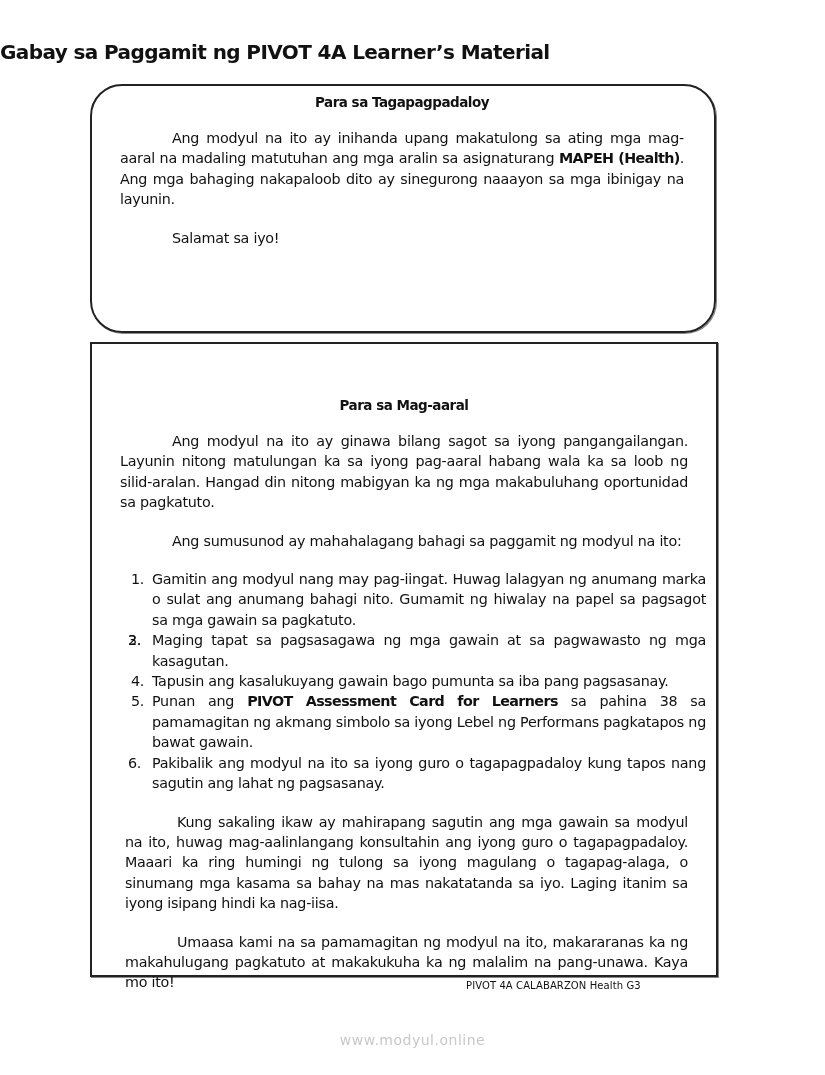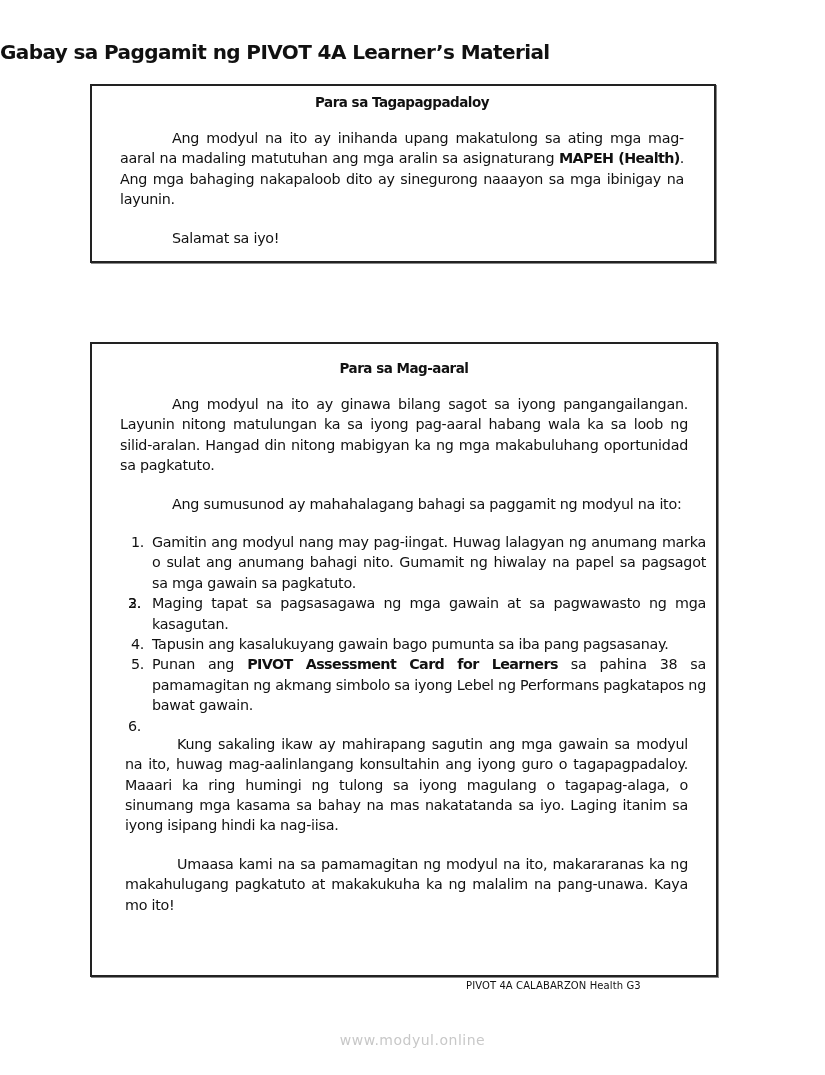--- a/index.html
+++ b/index.html
@@ -1,21 +1,21 @@
 <!DOCTYPE html>
 <html><head>
 <meta charset="utf-8">
 <style>
   html, body { margin: 0; padding: 0; background: #ffffff; }
   body { width: 825px; height: 1075px; position: relative; overflow: hidden;
          font-family: "DejaVu Sans", "Liberation Sans", sans-serif; color: #111; }
   .title { position: absolute; top: 40px; left: 0; width: 825px; 
            font-size: 20px; font-weight: bold; letter-spacing: -0.6px; color: #111; }
   .box { position: absolute; border: 2px solid #222; box-shadow: 1px 1px 0 #888; box-sizing: border-box; }
-  .box1 { left: 90px; top: 84px; width: 626px; height: 179px; padding: 8px 12px 0 10px; }
+  .box1 { left: 90px; top: 84px; width: 626px; height: 249px; padding: 8px 12px 0 10px; border-radius: 32px; }
   .box2 { left: 90px; top: 342px; width: 628px; height: 635px; padding: 16px 10px 0 10px; }
   .heading { text-align: center; font-weight: bold; font-size: 13.5px; letter-spacing: -0.5px; margin: 0 0 7px 0; }
   p { margin: 18px; font-size: 14.3px; line-height: 20.4px; text-align: justify; letter-spacing: -0.25px; }
   p.ind { text-indent: 52px; }
   p.gap { margin-top: 10px; }
   b { font-weight: bold; letter-spacing: -0.6px; }
   ol { margin: 0; padding: 0; list-style: none; }
   ol li { position: relative; padding-left: 50px; padding-right: 0; font-size: 14.3px; line-height: 20.4px;
           text-align: justify; letter-spacing: -0.25px; }
   ol li .num { position: absolute; left: 29px; top: 0; }
@@ -30,29 +30,29 @@
 
 <div class="title">Gabay sa Paggamit ng PIVOT 4A Learner’s Material</div>
 
 <section class="box box1">
   <div class="heading">Para sa Tagapagpadaloy</div>
   <p class="ind"><span>Ang modyul na ito ay inihanda upang makatulong sa ating mga mag-aaral na madaling matutuhan ang mga aralin sa asignaturang </span><b>MAPEH (Health)</b><span>. Ang mga bahaging nakapaloob dito ay sinegurong naaayon sa mga ibinigay na layunin.</span></p>
   <p class="ind gap">Salamat sa iyo!</p>
 </section>
 
 <section class="box box2">
-  <div class="heading" style="margin-bottom:9px;">Para sa Mag-aaral</div>
+  <div class="heading" style="margin-bottom:9px;margin-top:37px;">Para sa Mag-aaral</div>
   <p class="ind">Ang modyul na ito ay ginawa bilang sagot sa iyong pangangailangan. Layunin nitong matulungan ka sa iyong pag-aaral habang wala ka sa loob ng silid-aralan. Hangad din nitong mabigyan ka ng mga makabuluhang oportunidad sa pagkatuto.</p>
   <p class="ind">Ang sumusunod ay mahahalagang bahagi sa paggamit ng modyul na ito:</p>
   <ol>
     <li><span class="num">1.</span><span>Gamitin ang modyul nang may pag-iingat. Huwag lalagyan ng anumang marka o sulat ang anumang bahagi nito. Gumamit ng hiwalay na papel sa pagsagot sa mga gawain sa pagkatuto.</span></li>
     <li class="tight" style="padding-left:43px;"><span class="num" style="left:26px;">2.</span></li>
     <li><span class="num" style="left:26px;">3.</span><span>Maging tapat sa pagsasagawa ng mga gawain at sa pagwawasto ng mga kasagutan.</span></li>
     <li><span class="num">4.</span><span>Tapusin ang kasalukuyang gawain bago pumunta sa iba pang pagsasanay.</span></li>
     <li><span class="num">5.</span><span>Punan ang </span><b>PIVOT Assessment Card for Learners</b><span> sa pahina 38 sa pamamagitan ng akmang simbolo sa iyong Lebel ng Performans pagkatapos ng bawat gawain.</span></li>
-    <li><span class="num" style="left:26px;">6.</span></li>
+    <li><span class="num" style="left:26px;">6.</span><span>Pakibalik ang modyul na ito sa iyong guro o tagapagpadaloy kung tapos nang sagutin ang lahat ng pagsasanay.</span></li>
   </ol>
   <p class="ind" style="margin-top:18px; padding-left:5px;">Kung sakaling ikaw ay mahirapang sagutin ang mga gawain sa modyul na ito, huwag mag-aalinlangang konsultahin ang iyong guro o tagapagpadaloy. Maaari ka ring humingi ng tulong sa iyong magulang o tagapag-alaga, o sinumang mga kasama sa bahay na mas nakatatanda sa iyo. Laging itanim sa iyong isipang hindi ka nag-iisa.</p>
   <p class="ind gap" style="padding-left:5px;">Umaasa kami na sa pamamagitan ng modyul na ito, makararanas ka ng makahulugang pagkatuto at makakukuha ka ng malalim na pang-unawa. Kaya mo ito!</p>
 </section>
 
 <div class="footer">PIVOT 4A CALABARZON Health G3</div>
 <div class="watermark">www.modyul.online</div>
 
 </body></html>

